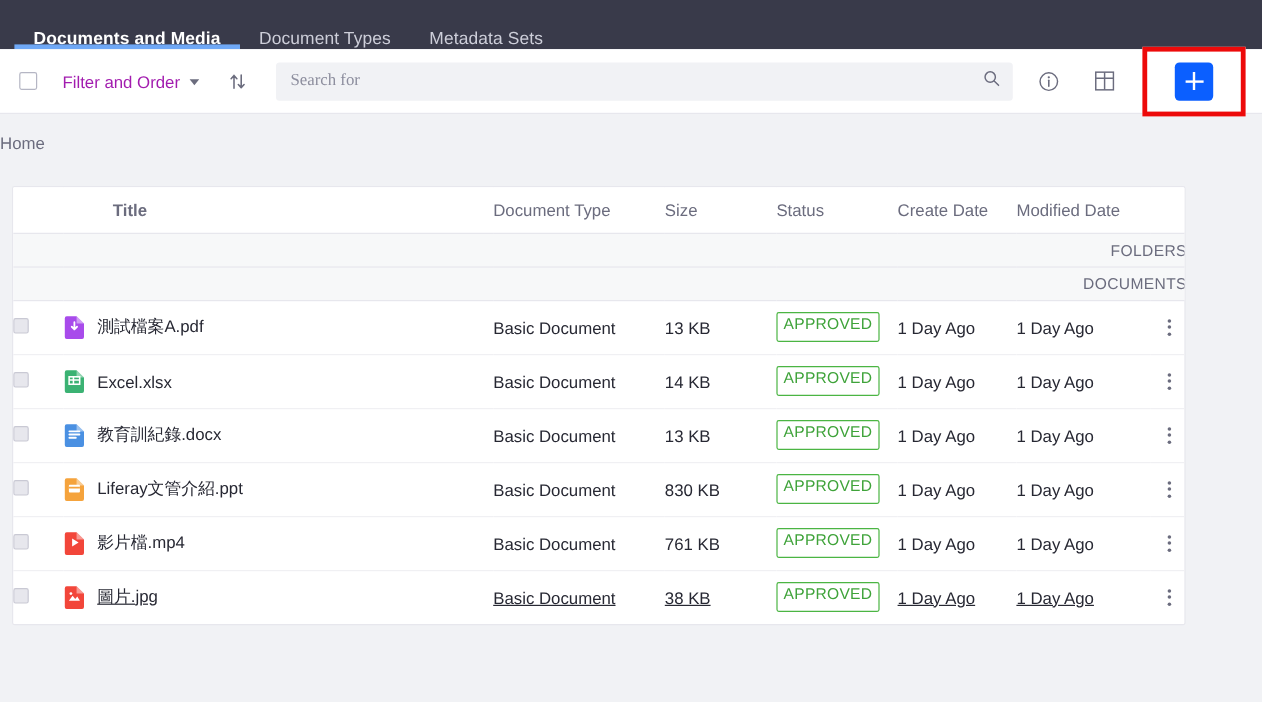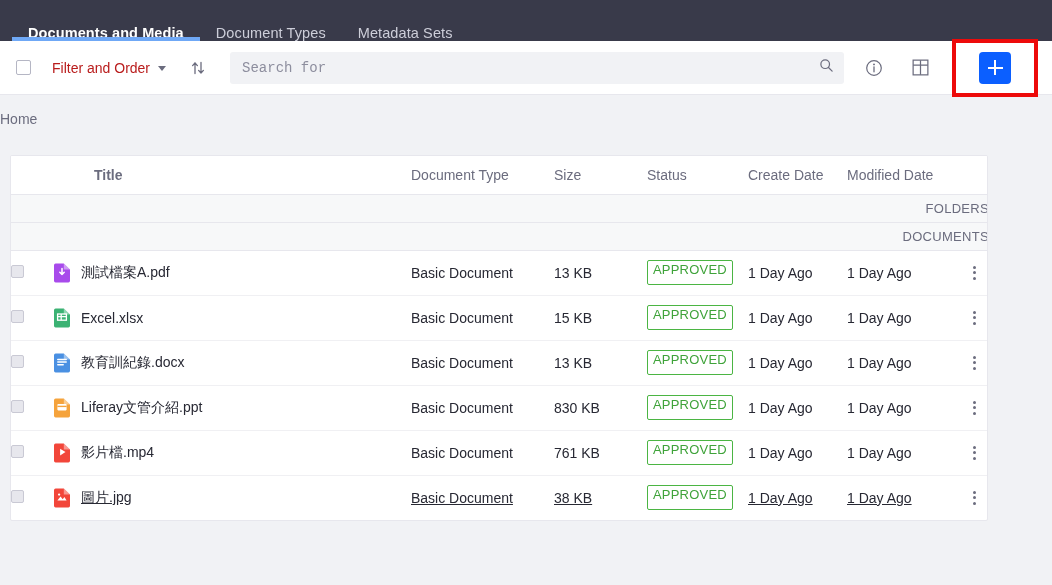--- a/index.html
+++ b/index.html
@@ -56,21 +56,21 @@
     background: #fff;
     cursor: pointer;
     flex: none;
   }
   .filter-order {
     display: flex;
     align-items: center;
     gap: 8px;
     margin-left: 21px;
     font-size: 14px;
-    color: #b91c1c;
+    color: #a21caf;
     cursor: pointer;
     white-space: nowrap;
   }
   .caret {
     width: 0; height: 0;
     border-left: 4.5px solid transparent;
     border-right: 4.5px solid transparent;
     border-top: 5.5px solid #6b6c7e;
     margin-top: 2px;
   }
@@ -91,21 +91,21 @@
     padding: 0 10px 0 12px;
     max-width: 650px;
   }
   .search-wrap input {
     flex: 1;
     border: none;
     outline: none;
     background: transparent;
     font-size: 14px;
     color: #0f172a;
-    font-family: Liberation Mono, monospace;
+    font-family: Liberation Serif, serif;
   }
   .search-wrap input::placeholder { color: #8d8e9e; }
   .tool-icon {
     width: 32px; height: 32px;
     display: flex; align-items: center; justify-content: center;
     cursor: pointer;
     flex: none;
   }
   .tool-icon.info { margin-left: 14px; }
   .tool-icon.grid { margin-left: 14px; }
@@ -358,21 +358,21 @@
               <svg class="file-ico" viewBox="0 0 18 20">
                 <path d="M1 2.2A1.6 1.6 0 0 1 2.6.6h8.2L17 6.6v11.2a1.6 1.6 0 0 1-1.6 1.6H2.6A1.6 1.6 0 0 1 1 17.8z" fill="#3BB273"></path>
                 <path d="M10.8.6 17 6.6h-6.2z" fill="#ffffff" opacity="0.45"></path>
                 <rect x="4.6" y="6" width="8.8" height="6.2" fill="none" stroke="#fff" stroke-width="1.3"></rect>
                 <path d="M4.6 8.6h8.8M8.2 6v6.2" stroke="#fff" stroke-width="1.3"></path>
               </svg>
               <span class="name">Excel.xlsx</span>
             </span>
           </td>
           <td>Basic Document</td>
-          <td>15 KB</td>
+          <td>14 KB</td>
           <td><span class="badge">APPROVED</span></td>
           <td class="date">1 Day Ago</td>
           <td class="date">1 Day Ago</td>
           <td>
             <span class="kebab">
               <i></i>
               <i></i>
               <i></i>
             </span>
           </td>

